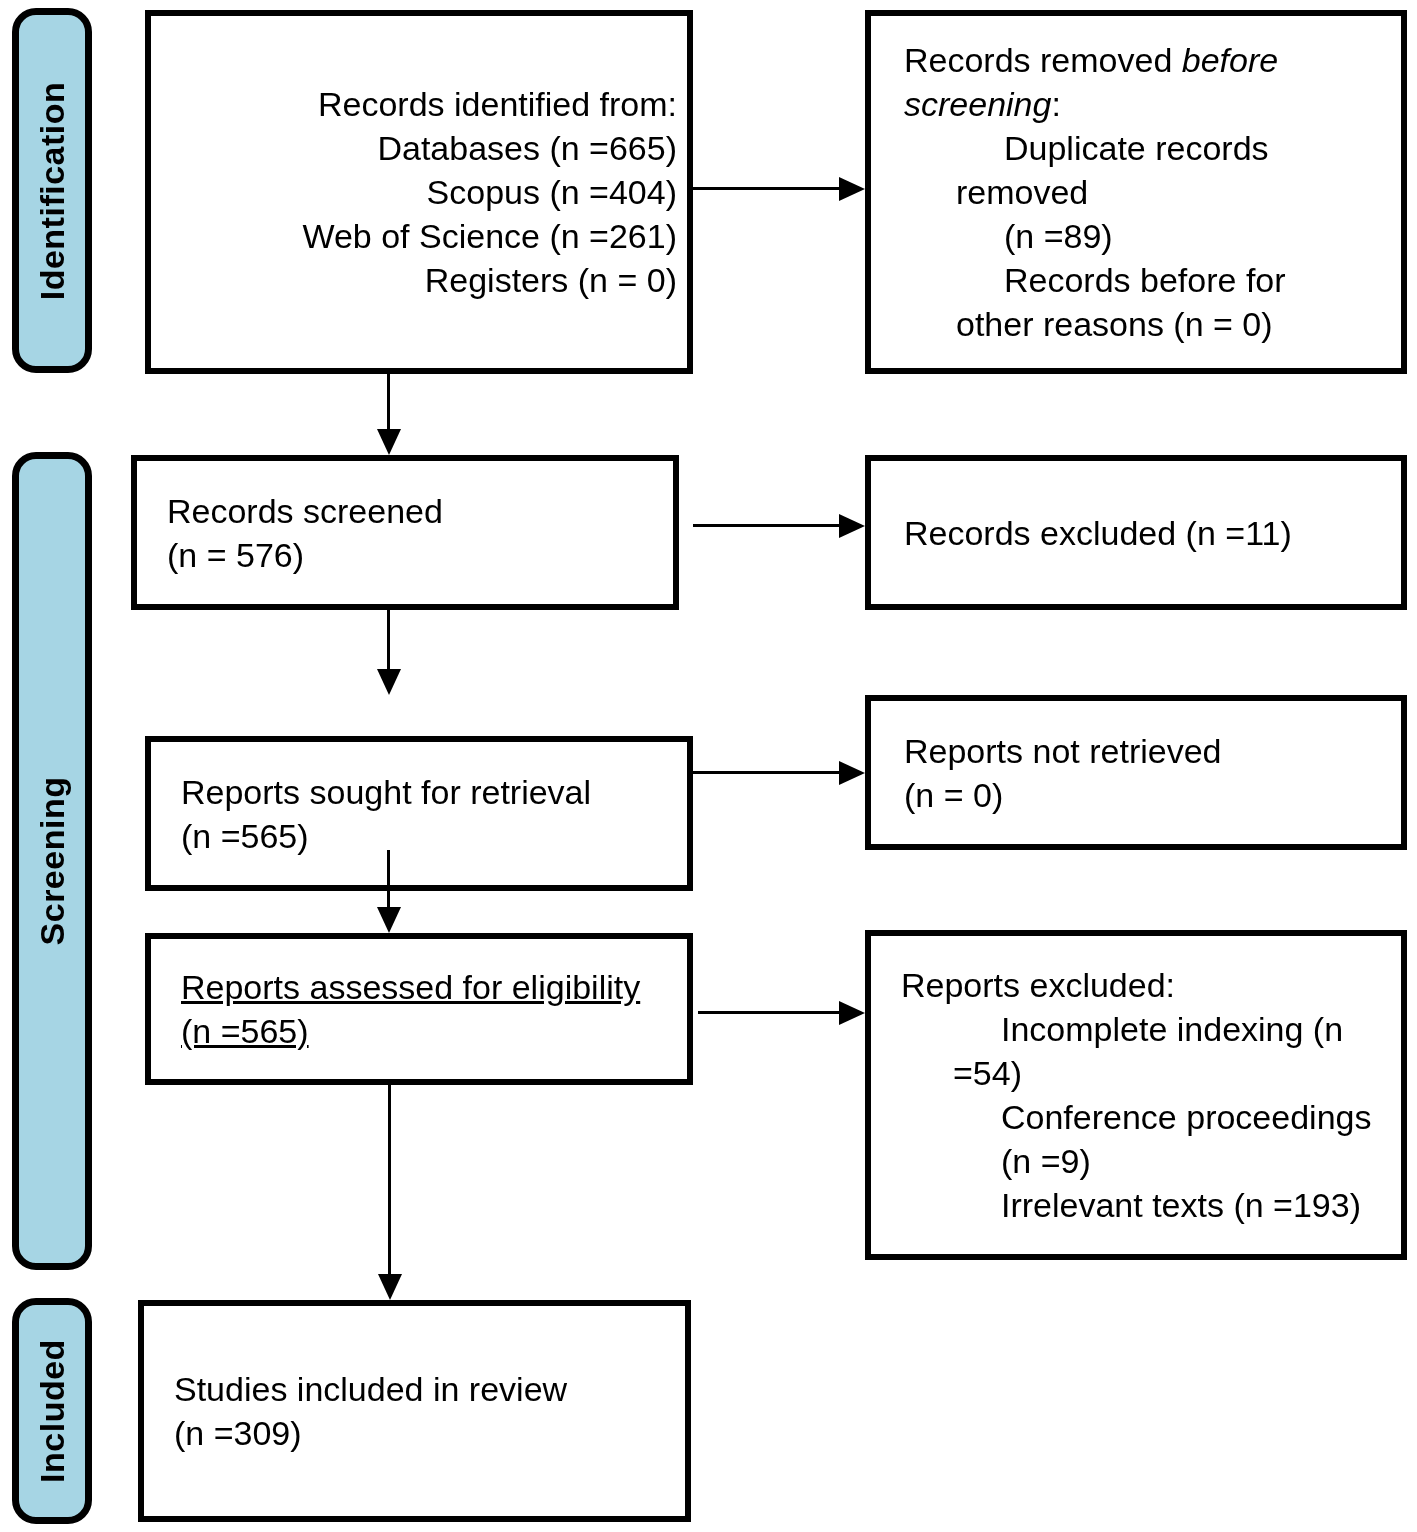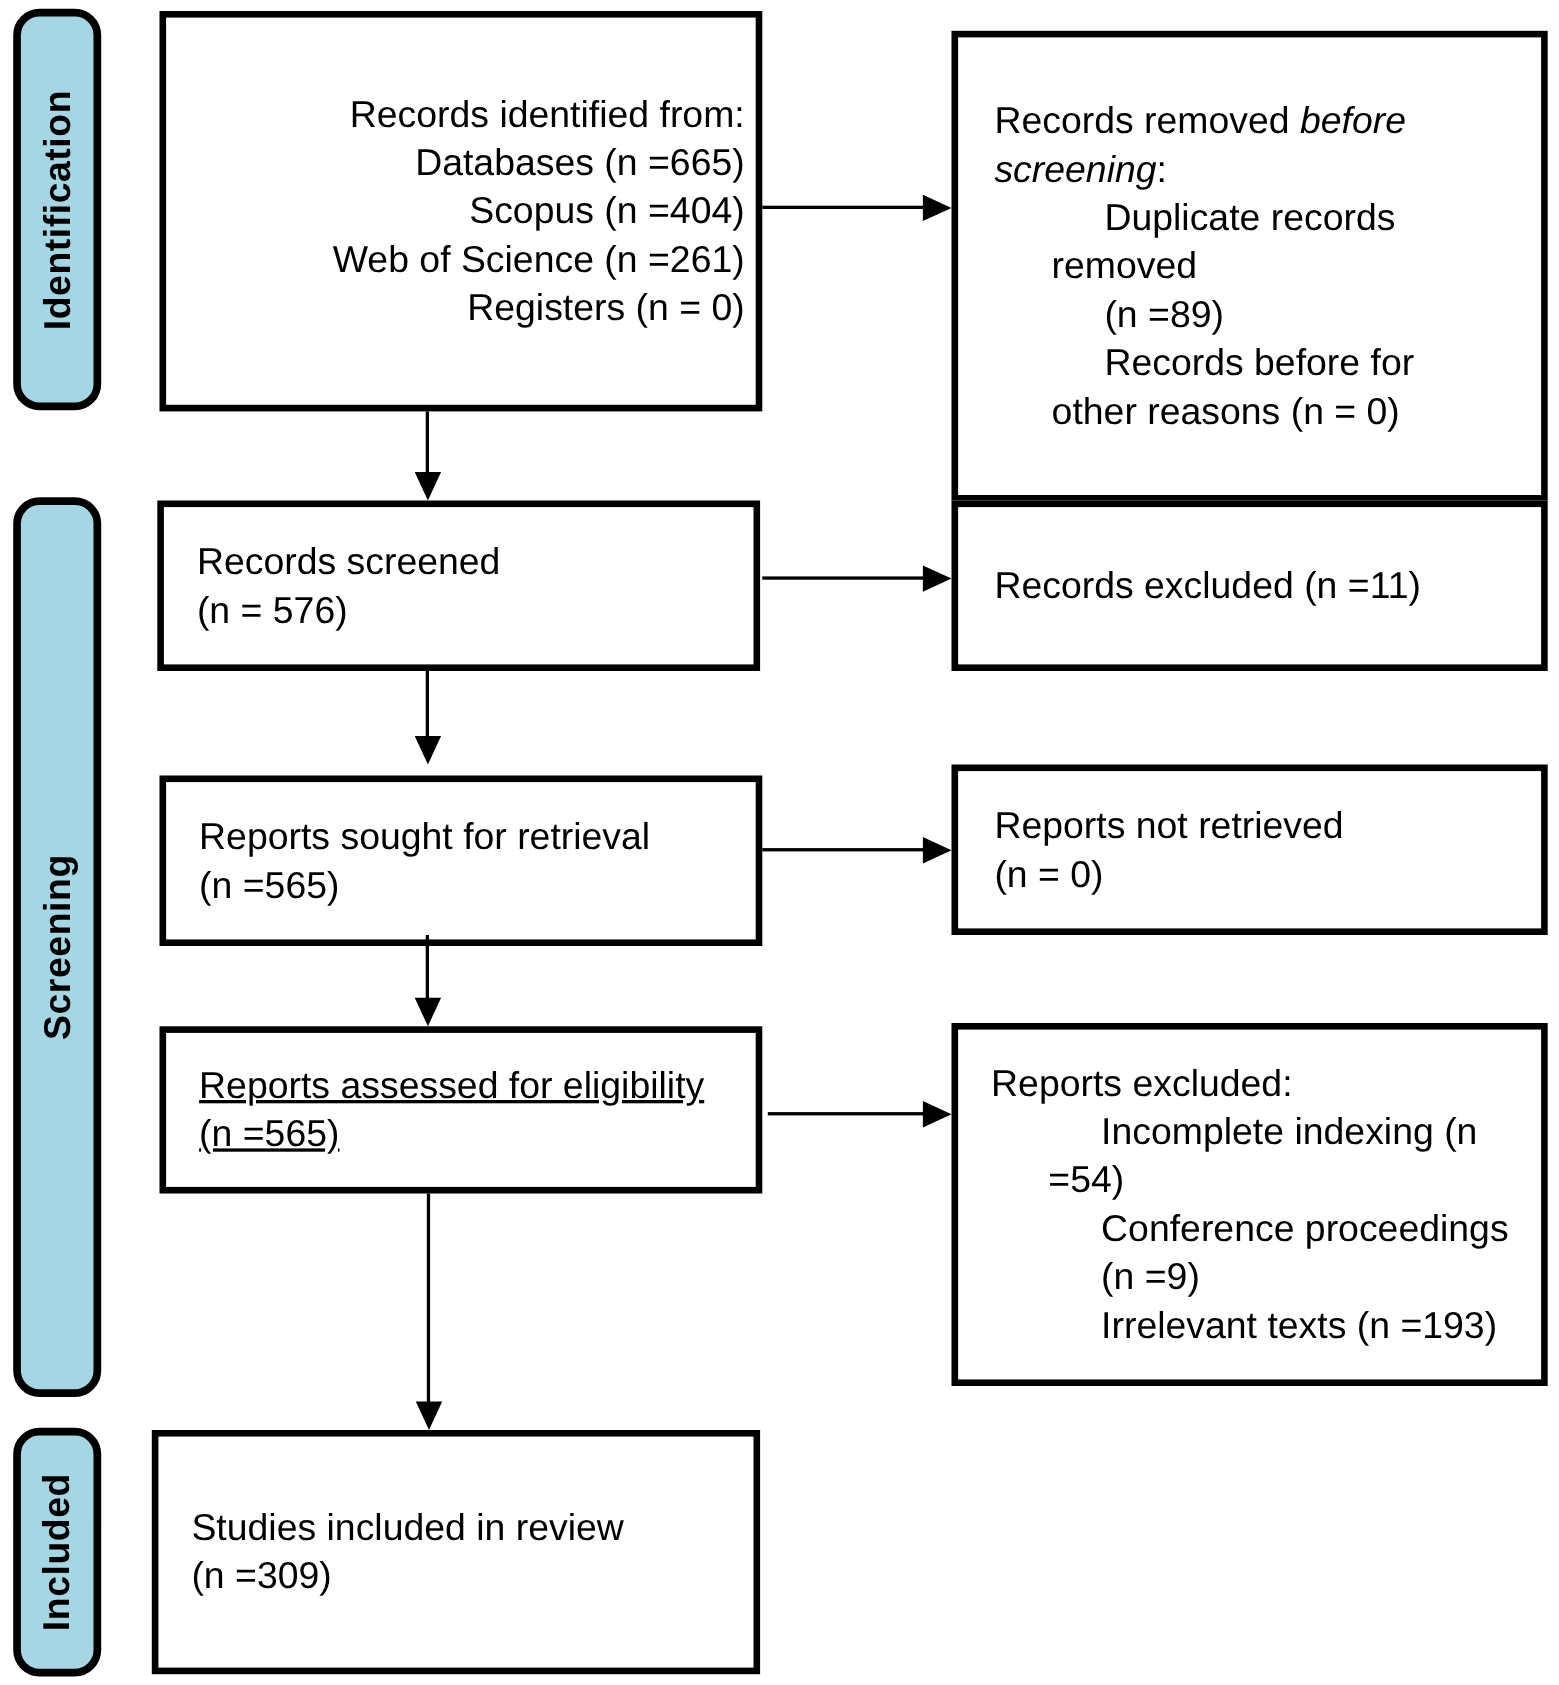--- a/index.html
+++ b/index.html
@@ -82,46 +82,46 @@
   <div class="fbox" style="left:145px; top:10px; width:548px; height:364px;text-align:right;">
     <div class="content">
       <div class="ln">Records identified from:</div>
       <div class="ln ind2">Databases (n =665)</div>
       <div class="ln ind2" style="margin-left:112px;">Scopus (n =404)</div>
       <div class="ln ind2" style="margin-left:106px;">Web of Science (n =261)</div>
       <div class="ln ind2" style="margin-left:98px;">Registers (n = 0)</div>
     </div>
   </div>
 
-  <div class="fbox" style="left:865px; top:28px; width:542px; height:428px;">
+  <div class="fbox" style="left:865px; top:10px; width:542px; height:364px;">
     <div class="content" style="padding-left:33px;">
       <div class="ln"><span>Records removed </span><span class="it">before</span></div>
       <div class="ln"><span class="it">screening</span><span>:</span></div>
       <div class="ln ind2">Duplicate records</div>
       <div class="ln ind1">removed</div>
       <div class="ln ind2">(n =89)</div>
       <div class="ln ind2">Records before for</div>
       <div class="ln ind1">other reasons (n = 0)</div>
     </div>
   </div>
 
-  <div class="fbox" style="left:143px; top:455px; width:548px; height:155px;">
+  <div class="fbox" style="left:131px; top:455px; width:548px; height:155px;">
     <div class="content">
       <div class="ln">Records screened</div>
       <div class="ln">(n = 576)</div>
     </div>
   </div>
 
   <div class="fbox" style="left:865px; top:455px; width:542px; height:155px;">
     <div class="content" style="padding-left:33px;">
       <div class="ln">Records excluded (n =11)</div>
     </div>
   </div>
 
-  <div class="fbox" style="left:145px; top:705px; width:548px; height:155px;">
+  <div class="fbox" style="left:145px; top:736px; width:548px; height:155px;">
     <div class="content">
       <div class="ln">Reports sought for retrieval</div>
       <div class="ln">(n =565)</div>
     </div>
   </div>
 
   <div class="fbox" style="left:865px; top:695px; width:542px; height:155px;">
     <div class="content" style="padding-left:33px;">
       <div class="ln">Reports not retrieved</div>
       <div class="ln">(n = 0)</div>

